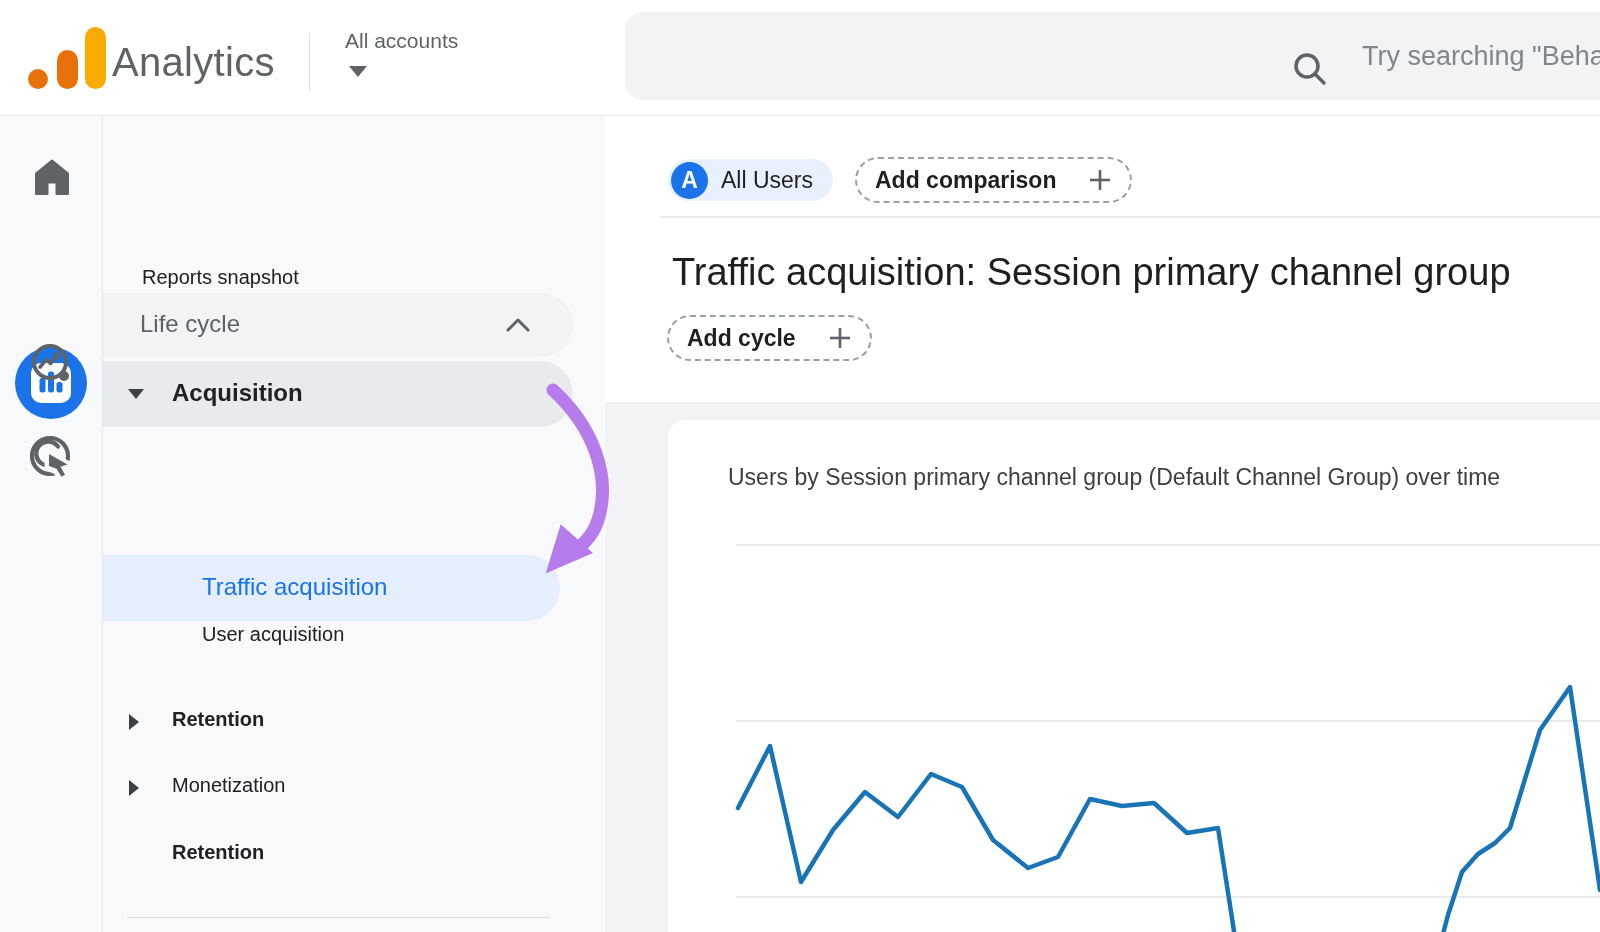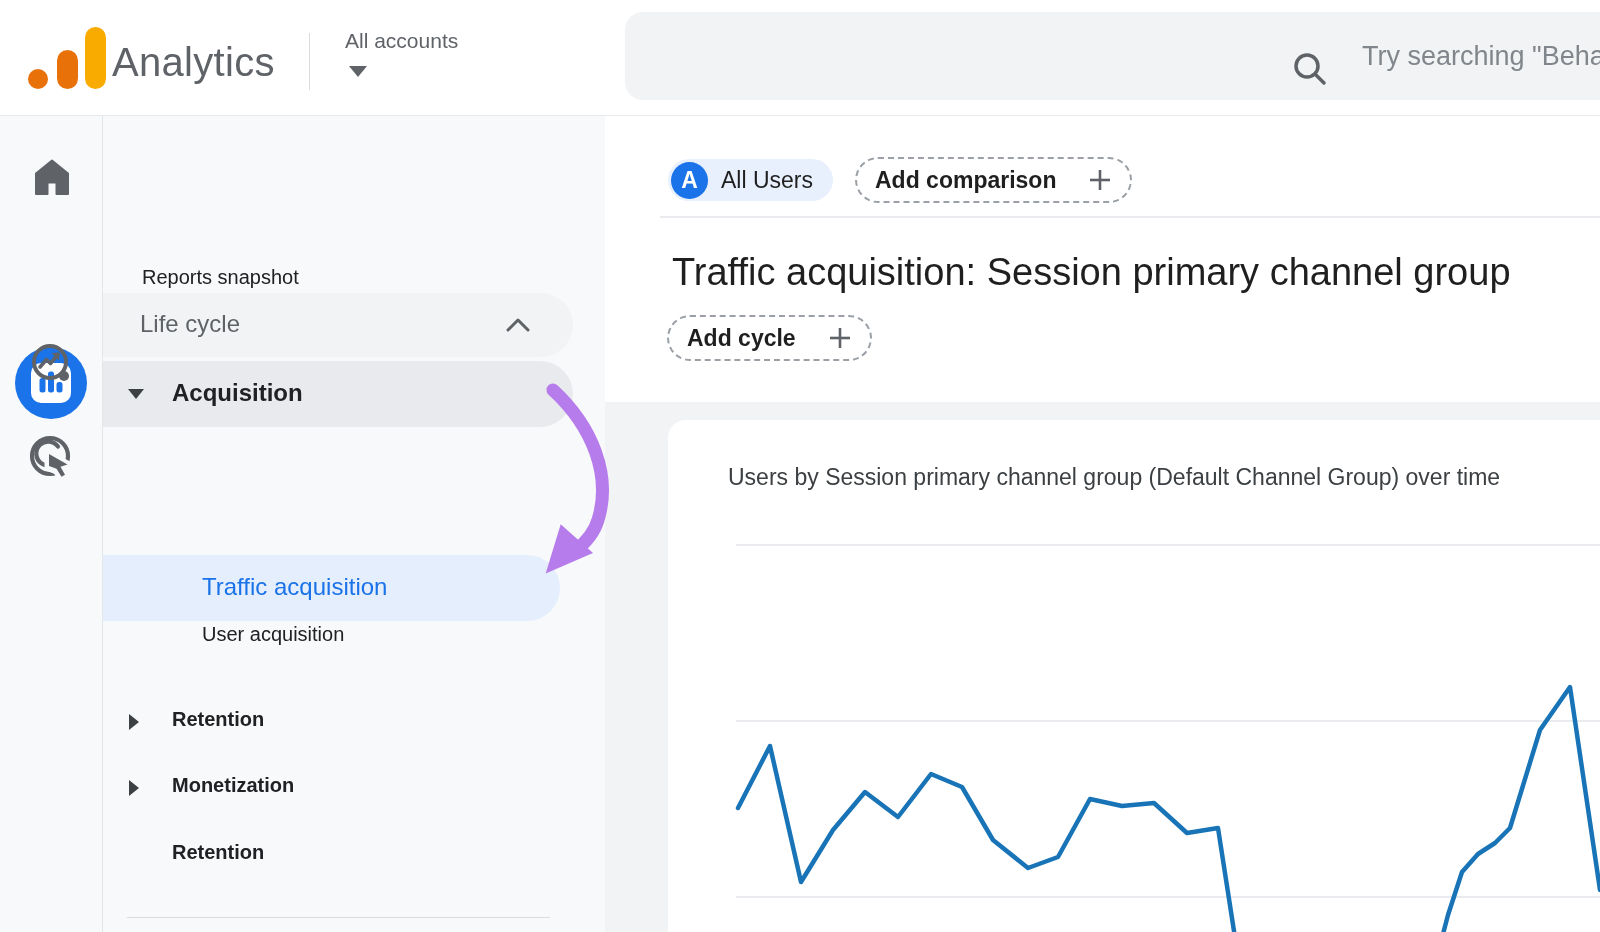--- a/index.html
+++ b/index.html
@@ -140,21 +140,21 @@
 
     <div class="pill ta-pill">
       <div class="ta-label" style="color:#1a73e8;">Traffic acquisition</div>
     </div>
 
 
     <div class="tri-right" style="top:598px;"></div>
     <div class="nav-text" style="left:69px; top:592px; font-weight:bold;">Retention</div>
 
     <div class="tri-right" style="top:664px;"></div>
-    <div class="nav-text" style="left:69px; top:658px; font-weight:bold;">Monetization</div>
+    <div class="nav-text" style="left:69px; top:658px; font-weight:normal;">Monetization</div>
 
     <div class="nav-text" style="left:69px; top:725px; font-weight:bold;">Retention</div>
 
     <div class="nav-divider" style="top:801px;"></div>
   </div>
 
   <div class="main">
     <div class="main-gray"></div>
 
     <div class="audience-chip">

